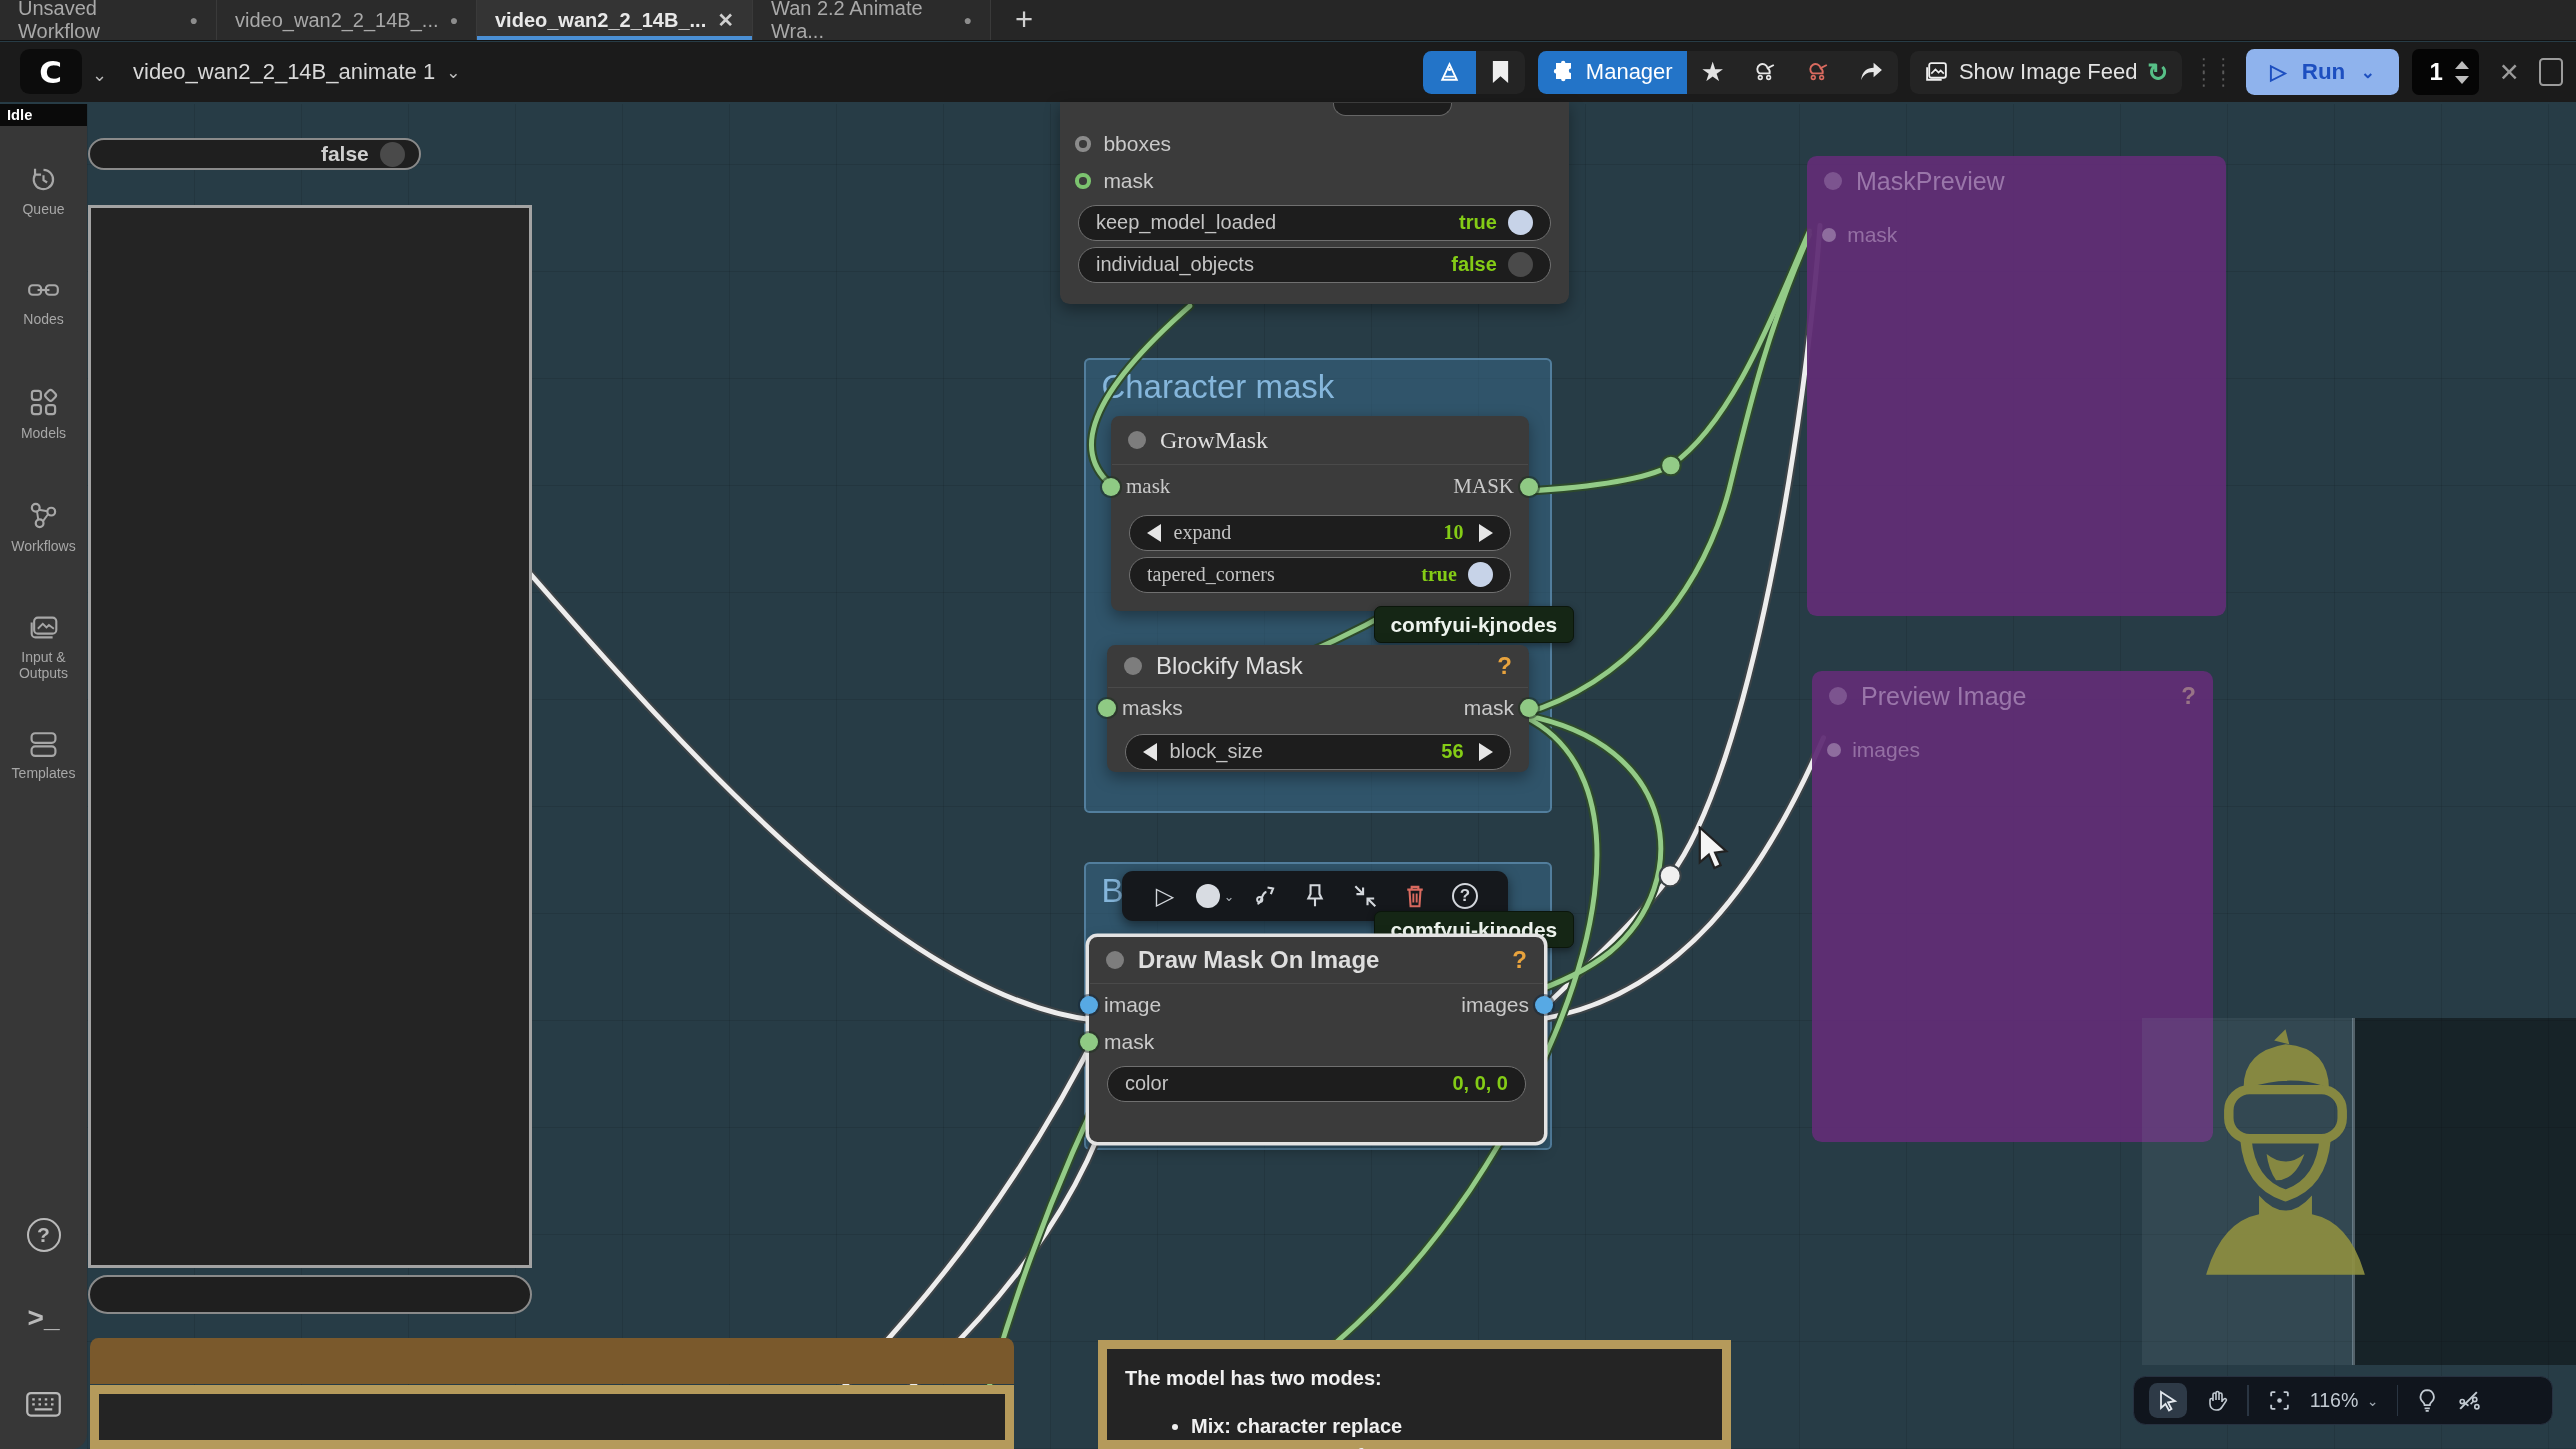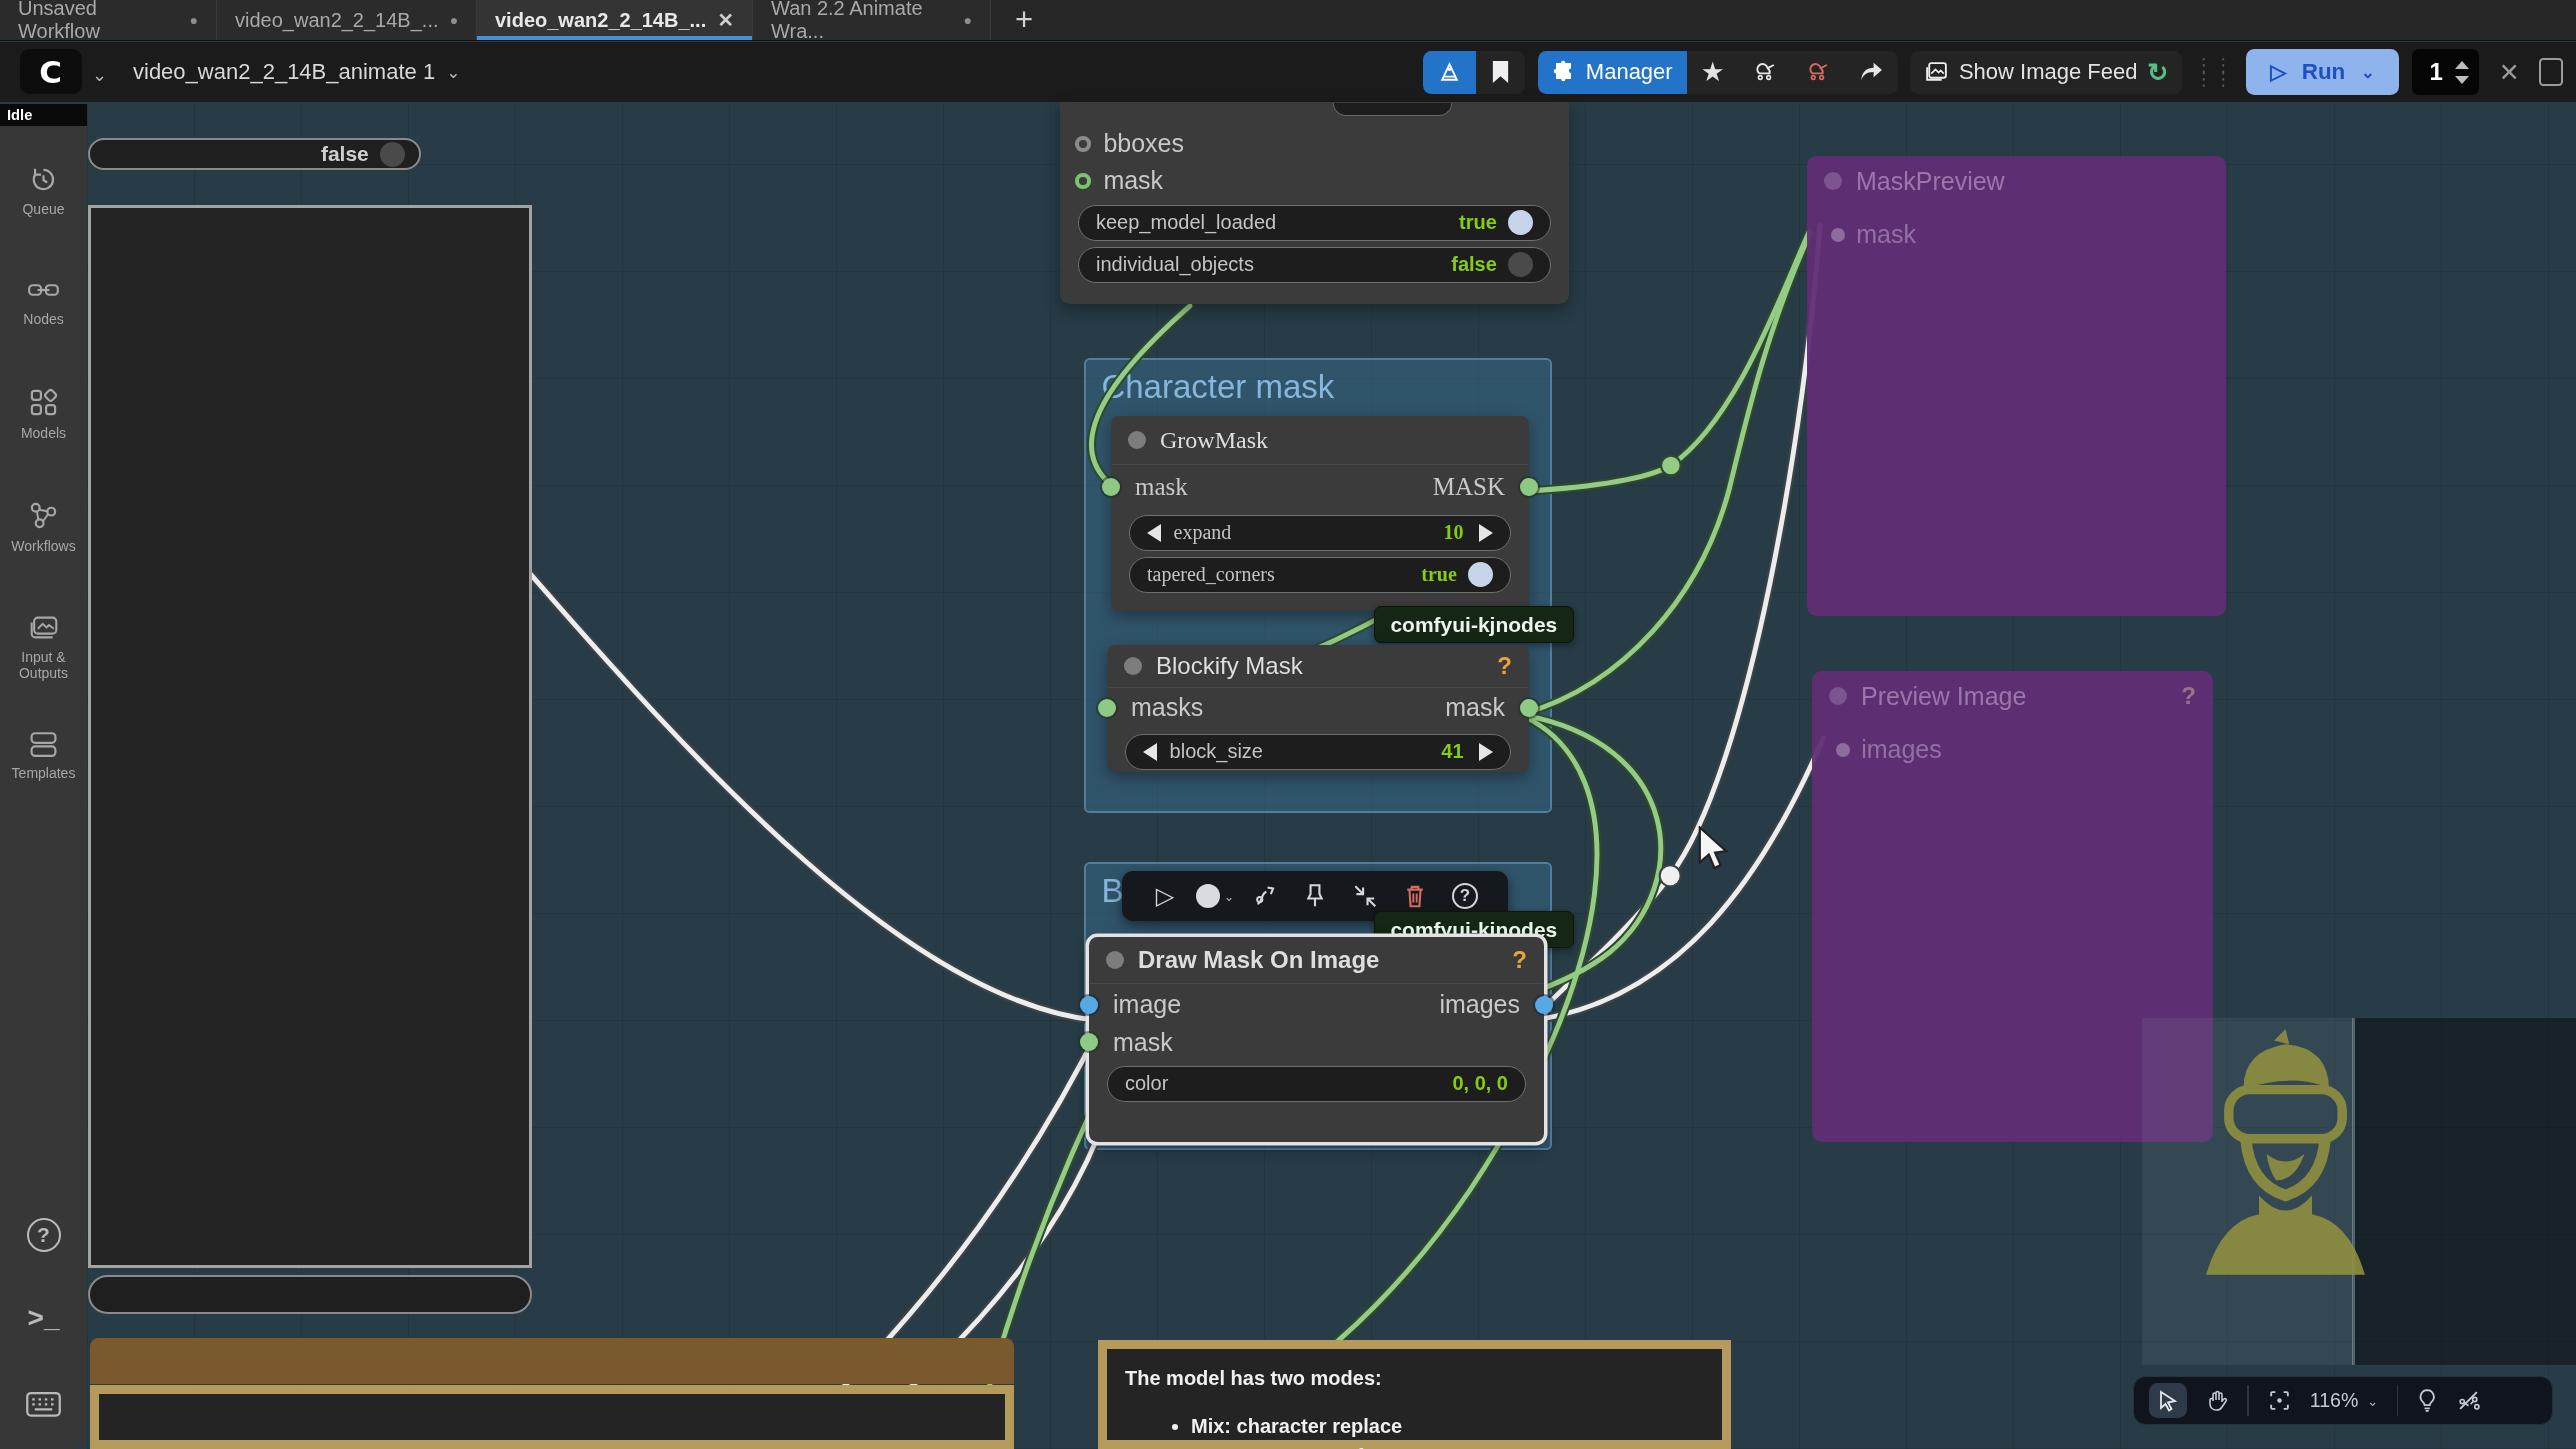--- a/index.html
+++ b/index.html
@@ -55,21 +55,21 @@
 
   svg.wires { position:absolute; left:0; top:0; }
 
   
   .node { position:absolute; background:#3b3b3b; border-radius:8.4px; color:#d4d4d4; box-shadow:0 5.6px 15.4px rgba(0,0,0,0.35); }
   .node.selected { box-shadow:0 0 0 3.5px #e3e3e3, 0 5.6px 15.4px rgba(0,0,0,0.4); }
   .nheader { display:flex; align-items:center; gap:14px; padding:0 17px; font-size:24px; color:#dedede; }
   .cdot { width:18px; height:18px; border-radius:50%; background:#7d7d7d; flex:0 0 auto; }
   .nhelp { margin-left:auto; color:#e8a33d; font-weight:700; font-size:24px; }
   .nsep { height:1.4px; background:rgba(255,255,255,0.08); margin:0 1.4px; }
-  .srow { position:relative; display:flex; align-items:center; font-size:25px; color:#c9c9c9; padding:0 24px; }
+  .srow { position:relative; display:flex; align-items:center; font-size:21px; color:#c9c9c9; padding:0 15px; }
   .srow .rlabel { margin-left:auto; }
   .pdot { position:absolute; width:18px; height:18px; border-radius:50%; top:50%; transform:translateY(-50%); }
   .pdot.l { left:-9px; } .pdot.r { right:-9px; }
   .pdot.green { background:#8fca84; box-shadow:0 0 0 2.1px rgba(30,50,30,0.5); }
   .pdot.blue { background:#57a9e4; box-shadow:0 0 0 2.1px rgba(20,40,60,0.5); }
   .ring { width:15.4px; height:15.4px; border-radius:50%; border:4.2px solid #8b8b8b; margin-right:12.6px; flex:0 0 auto; }
   .ring.green { border-color:#7cc36f; }
   .widget { background:#1d1d1d; border:1.4px solid #707070; border-radius:28px; height:36px; display:flex; align-items:center; padding:0 17px; font-size:20px; color:#c4c4c4; margin:6.3px 18px; }
   .widget .wval { margin-left:auto; color:#84cc16; font-weight:700; }
   .arr-l { width:0; height:0; border-top:9.8px solid transparent; border-bottom:9.8px solid transparent; border-right:14px solid #e6e6e6; margin-right:12.6px; }
@@ -340,21 +340,21 @@
     <div class="nsep"></div>
     <div class="srow" style="height:39px;">
       <span class="pdot l green"></span>
       <span>masks</span>
       <span class="rlabel">mask</span>
       <span class="pdot r green"></span>
     </div>
     <div class="widget">
       <span class="arr-l"></span>
       <span>block_size</span>
-      <span class="wval">41</span>
+      <span class="wval">56</span>
       <span class="arr-r"></span>
     </div>
   </div>
 
   <div class="ntoolbar" style="left:1122px; top:871px; width:386px; height:50px;">
     <span class="ti" style="font-size:24px">▷</span>
     <span class="ti">
       <span style="width:24px;height:24px;border-radius:50%;background:#d8dce2;display:inline-block"></span>
       <span style="font-size:12.6px;color:#aeb4bb;margin-left:4.2px">⌄</span>
     </span>

